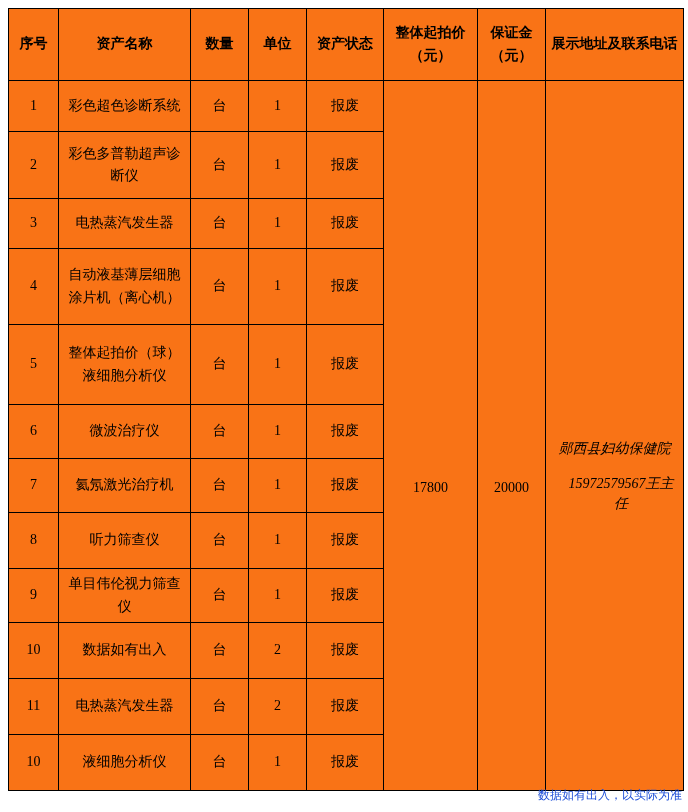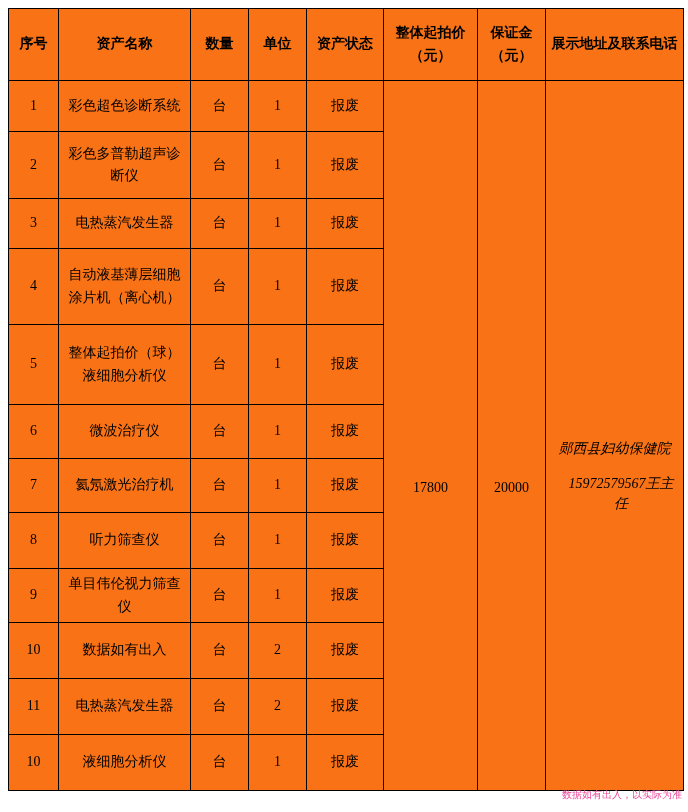--- a/index.html
+++ b/index.html
@@ -54,22 +54,22 @@
   }
   .addr-cell .addr-line2 {
     line-height: 20px;
     margin-top: 15px;
     padding-left: 13px;
   }
   .footer-note {
     position: absolute;
     right: 6px;
     top: 788px;
-    font-size: 10px;
-    color: #ec4899;
+    font-size: 12px;
+    color: #1d4ed8;
     line-height: 14px;
   }
 </style>
 </head>
 <body>
 
 <table class="asset-table">
   <colgroup>
     <col style="width:50px">
     <col style="width:132px">

